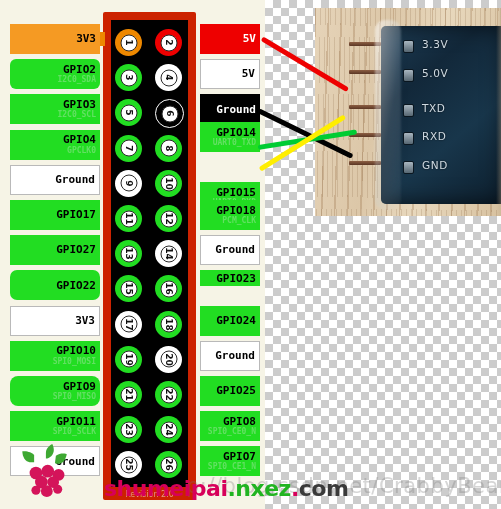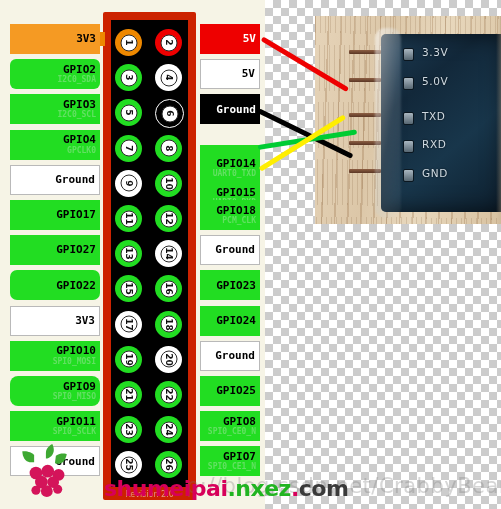--- a/index.html
+++ b/index.html
@@ -17,21 +17,21 @@
   .checker{
     position:absolute;left:265px;top:0;width:236px;height:509px;
     background-color:#ffffff;
     background-image:
       linear-gradient(45deg,#cccccc 25%,transparent 25%,transparent 75%,#cccccc 75%),
       linear-gradient(45deg,#cccccc 25%,transparent 25%,transparent 75%,#cccccc 75%);
     background-size:16px 16px;
     background-position:0 0,8px 8px;
   }
   .photo{
-    position:absolute;left:315px;top:16px;width:186px;height:208px;
+    position:absolute;left:315px;top:8px;width:186px;height:208px;
     overflow:hidden;
   }
   .wood{
     position:absolute;inset:0;
     background:
       repeating-linear-gradient(92deg,
         rgba(150,110,70,.30) 0px,rgba(150,110,70,.30) 1.5px,
         rgba(0,0,0,0) 1.5px,rgba(0,0,0,0) 13px),
       repeating-linear-gradient(91deg,
         rgba(120,85,50,.18) 0px,rgba(120,85,50,.18) .8px,
@@ -387,36 +387,36 @@
   <div class="col right" id="col-right">
       <div class="lbl l-red" style="top: 24px; height: 30px;">
         <div class="main">5V</div>
       </div>
       <div class="lbl l-white" style="top: 59.2px; height: 30px;">
         <div class="main">5V</div>
       </div>
       <div class="lbl l-black" style="top: 94.4px; height: 30px;">
         <div class="main">Ground</div>
       </div>
-      <div class="lbl l-green" style="top: 145px; height: 46px;">
+      <div class="lbl l-green" style="top: 122px; height: 30px;">
         <div class="main">GPIO14</div>
         <div class="sub">UART0_TXD</div>
       </div>
       <div class="lbl l-green" style="top: 182px; height: 30px;">
         <div class="main">GPIO15</div>
         <div class="sub">UART0_RXD</div>
       </div>
       <div class="lbl l-green" style="top: 200px; height: 30px;">
         <div class="main">GPIO18</div>
         <div class="sub">PCM_CLK</div>
       </div>
       <div class="lbl l-white" style="top: 235.2px; height: 30px;">
         <div class="main">Ground</div>
       </div>
-      <div class="lbl l-green" style="top: 270.4px; height: 30px;">
+      <div class="lbl l-green" style="top: 270.4px; height: 16px;">
         <div class="main">GPIO23</div>
       </div>
       <div class="lbl l-green" style="top: 305.6px; height: 30px;">
         <div class="main">GPIO24</div>
       </div>
       <div class="lbl l-white" style="top: 340.8px; height: 30px;">
         <div class="main">Ground</div>
       </div>
       <div class="lbl l-green" style="top: 376px; height: 30px;">
         <div class="main">GPIO25</div>

